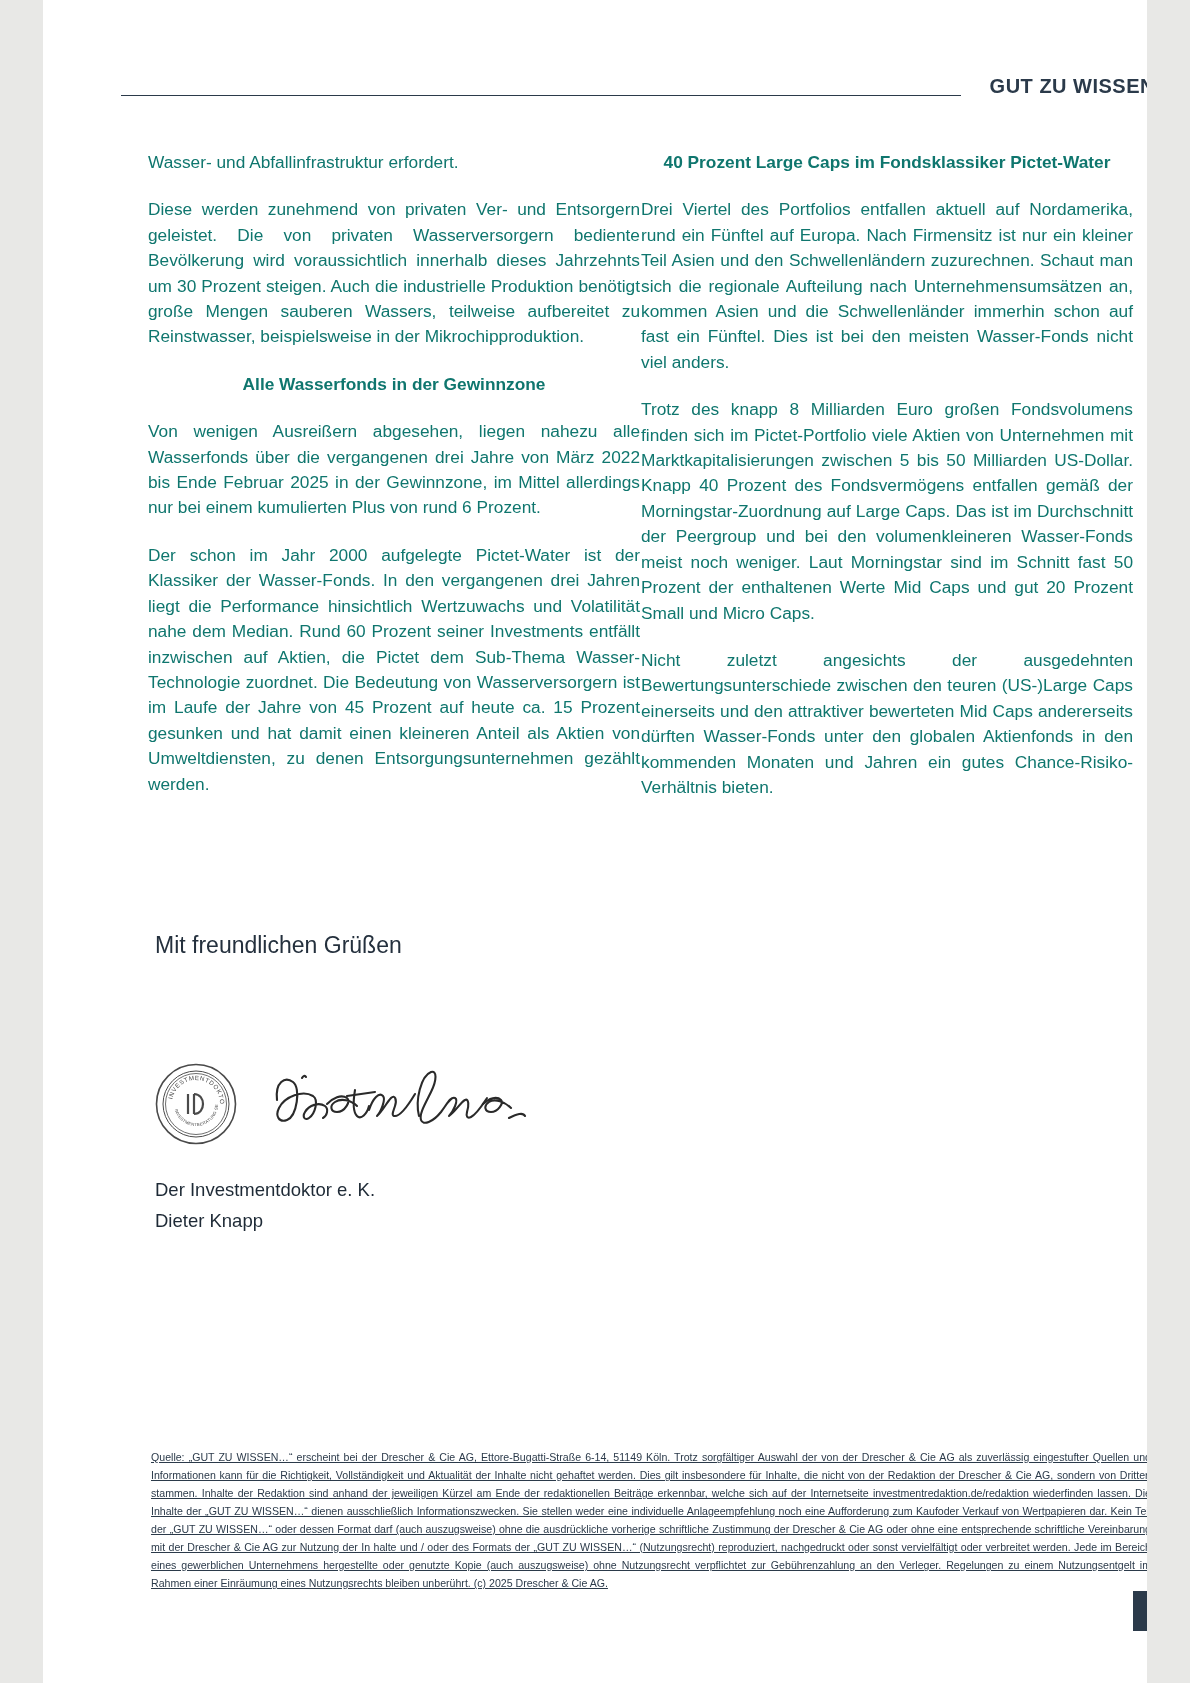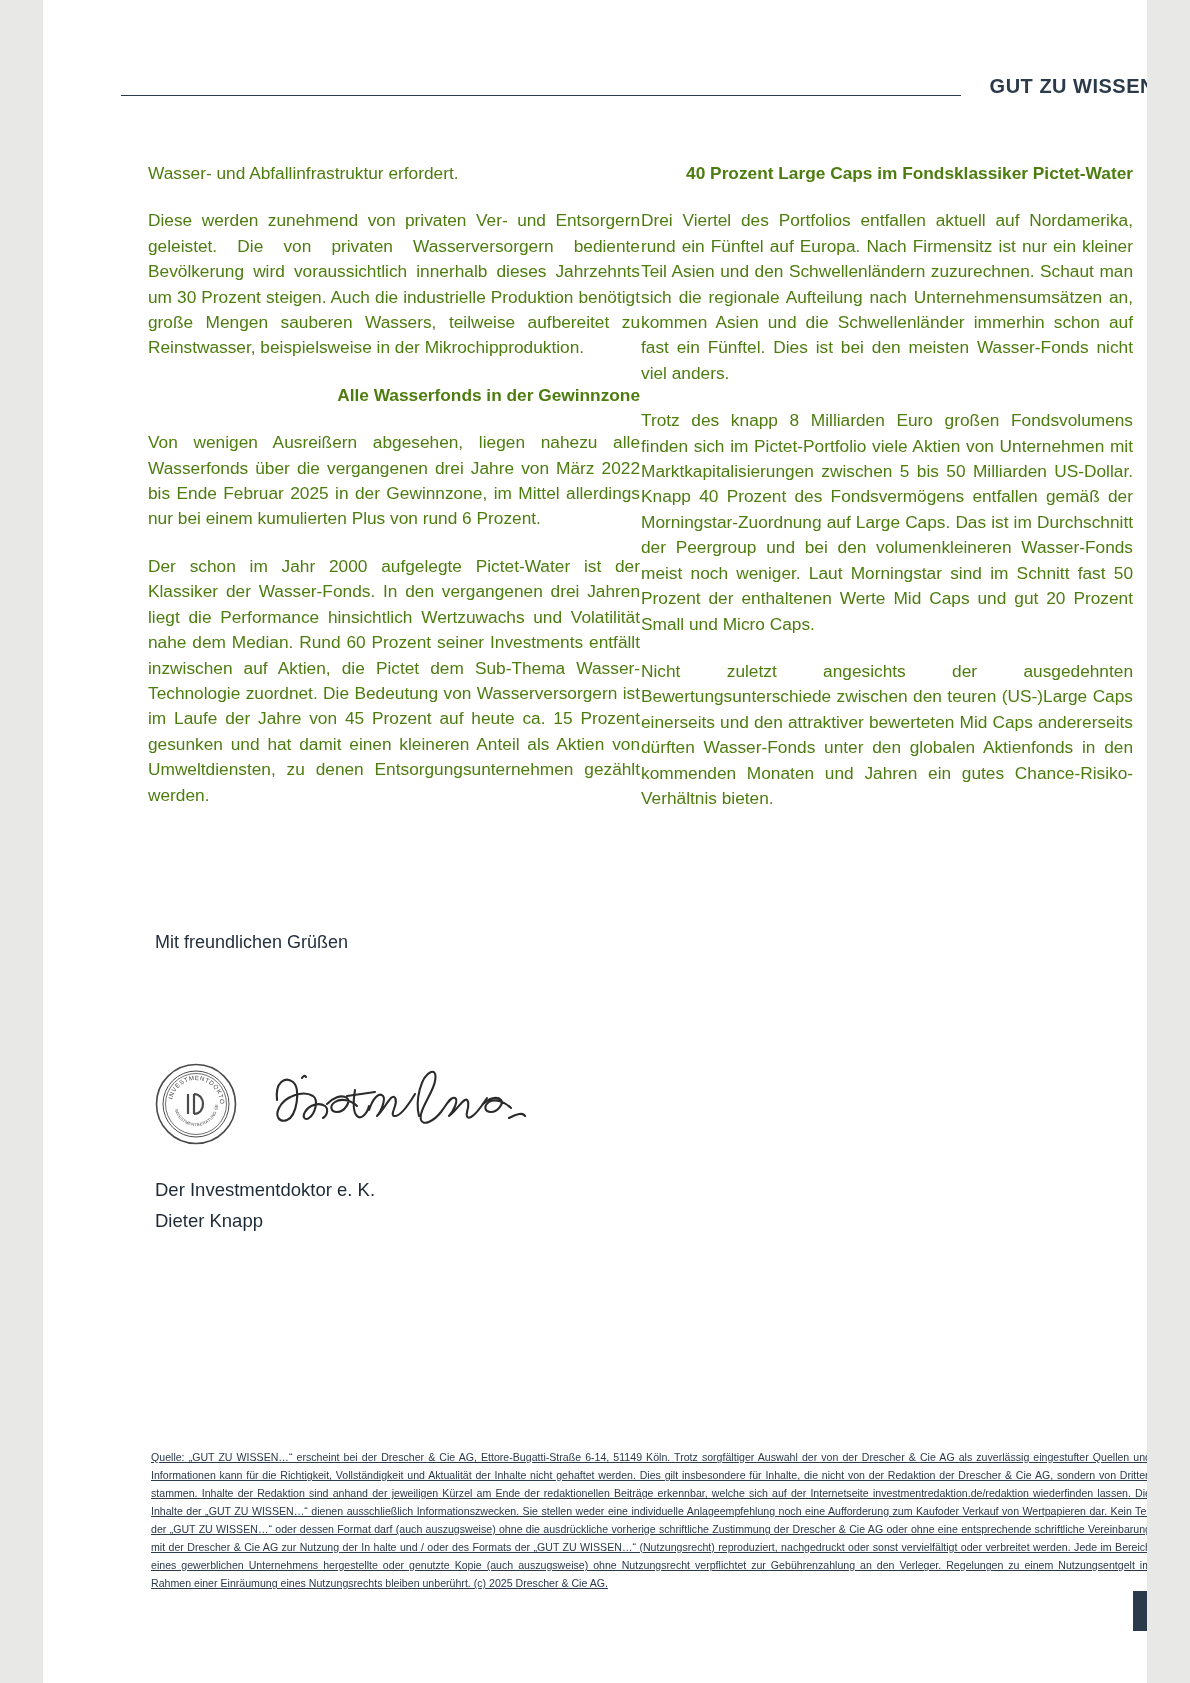--- a/index.html
+++ b/index.html
@@ -55,44 +55,44 @@
     font-size: 20px;
     font-weight: bold;
     letter-spacing: 0.5px;
     color: #2b3a4a;
     font-family: "Liberation Sans", sans-serif;
   }
 
   
   .col {
     position: absolute;
-    top: 131px;
+    top: 120px;
     width: 492px;
-    color: #4d7c0f;
+    color: #0f766e;
     font-size: 17.3px;
     line-height: 25.4px;
     text-align: justify;
     font-family: "Liberation Sans", sans-serif;
   }
   .col.left { left: 75px; }
   .col.right { left: 568px; }
 
   .col p {
     margin: 0 0 22px 0;
   }
   .col p.sub {
     font-weight: bold;
-    text-align: right;
+    text-align: center;
   }
 
   .signoff {
     position: absolute;
     left: 82px;
     top: 902px;
-    font-size: 18px;
+    font-size: 23px;
     color: #24303d;
   }
 
   
   .seal {
     position: absolute;
     left: 82px;
     top: 1033px;
     width: 82px;
     height: 82px;

